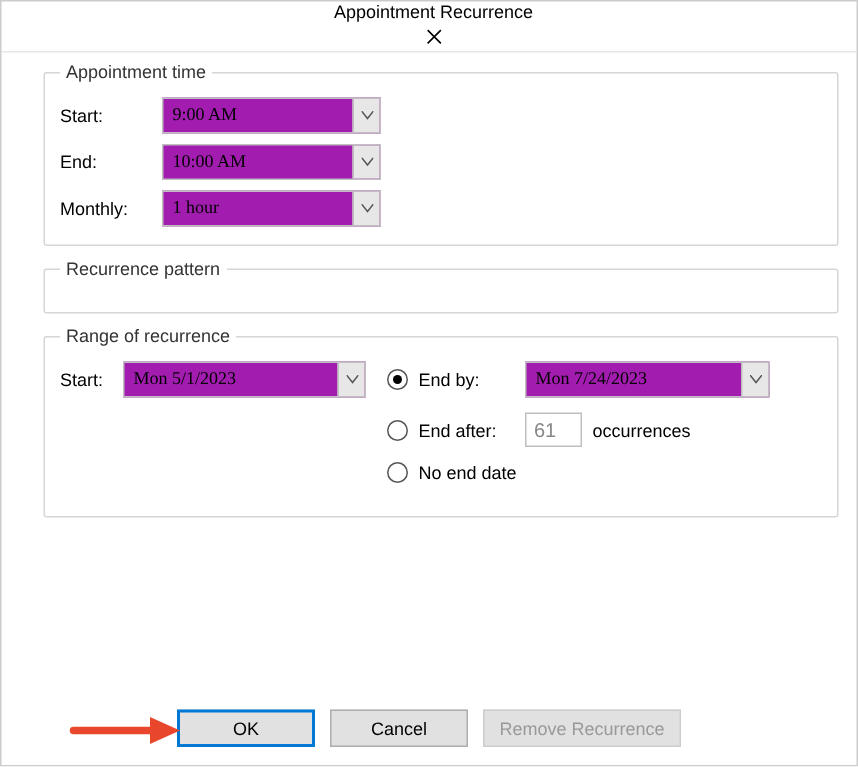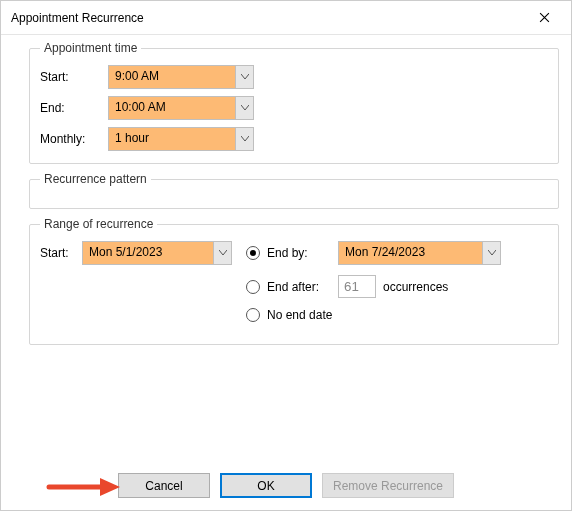--- a/index.html
+++ b/index.html
@@ -16,20 +16,21 @@
     border: 1px solid #ccc;
     background: #fff;
     position: relative;
   }
   .titlebar {
     height: 34px;
     display: flex;
     align-items: center;
     padding: 0 4px 0 10px;
     border-bottom: 1px solid #e5e5e5;
+    flex-direction: column;
   }
   .titlebar .title { flex: 1; font-size: 12px; }
   .titlebar .close {
     width: 45px; height: 30px;
     display: flex; align-items: center; justify-content: center;
     font-size: 16px; cursor: pointer;
   }
   .content {
     padding: 6px 12px 0 28px;
   }
@@ -50,21 +51,22 @@
     margin-bottom: 7px;
     gap: 6px;
   }
   .row:last-child { margin-bottom: 0; }
   .label-col { width: 62px; }
 
   .combo {
     display: flex;
     height: 24px;
     border: 1px solid #bfbfbf;
-    background: #fdba74;
+    background: #a21caf;
+    font-family: Liberation Serif, serif;
   }
   .combo .text {
     flex: 1;
     padding: 3px 6px;
     outline: none;
   }
   .combo .btn {
     width: 18px;
     background: #e7e7e7;
     border-left: 1px solid #bfbfbf;
@@ -229,21 +231,21 @@
       <div class="pattern-body">
         <div class="divider"></div>
       </div>
     </fieldset>
 
     <fieldset>
       <legend>Range of recurrence</legend>
       <div class="range-row">
         <div class="range-left">
           <span style="width:36px">Start:</span>
-          <div class="combo" style="width:150px">
+          <div class="combo" style="width:162px">
             <div class="text">Mon 5/1/2023</div>
             <div class="btn">
                 <svg viewBox="0 0 8 6">
                   <path d="M0 0 L4 5 L8 0" fill="none" stroke="#555" stroke-width="1"></path>
                 </svg>
               </div>
           </div>
         </div>
         <div class="range-right">
           <div class="radio checked">
@@ -268,22 +270,22 @@
             <div class="disc"></div>
             <span>No end date</span>
           </div>
         </div>
       </div>
     </fieldset>
 
   </div>
 
   <div class="buttons">
+    <div class="btn-std btn-primary">OK</div>
     <div class="btn-std">Cancel</div>
-    <div class="btn-std btn-primary">OK</div>
     <div class="btn-std btn-remove">Remove Recurrence</div>
   </div>
 
   <div class="arrow-annot">
     <svg viewBox="0 0 75 30">
       <line x1="4" y1="15" x2="55" y2="15" stroke="#e9472c" stroke-width="5" stroke-linecap="round"></line>
       <polygon points="55,6 75,15 55,24" fill="#e9472c"></polygon>
     </svg>
   </div>
 

